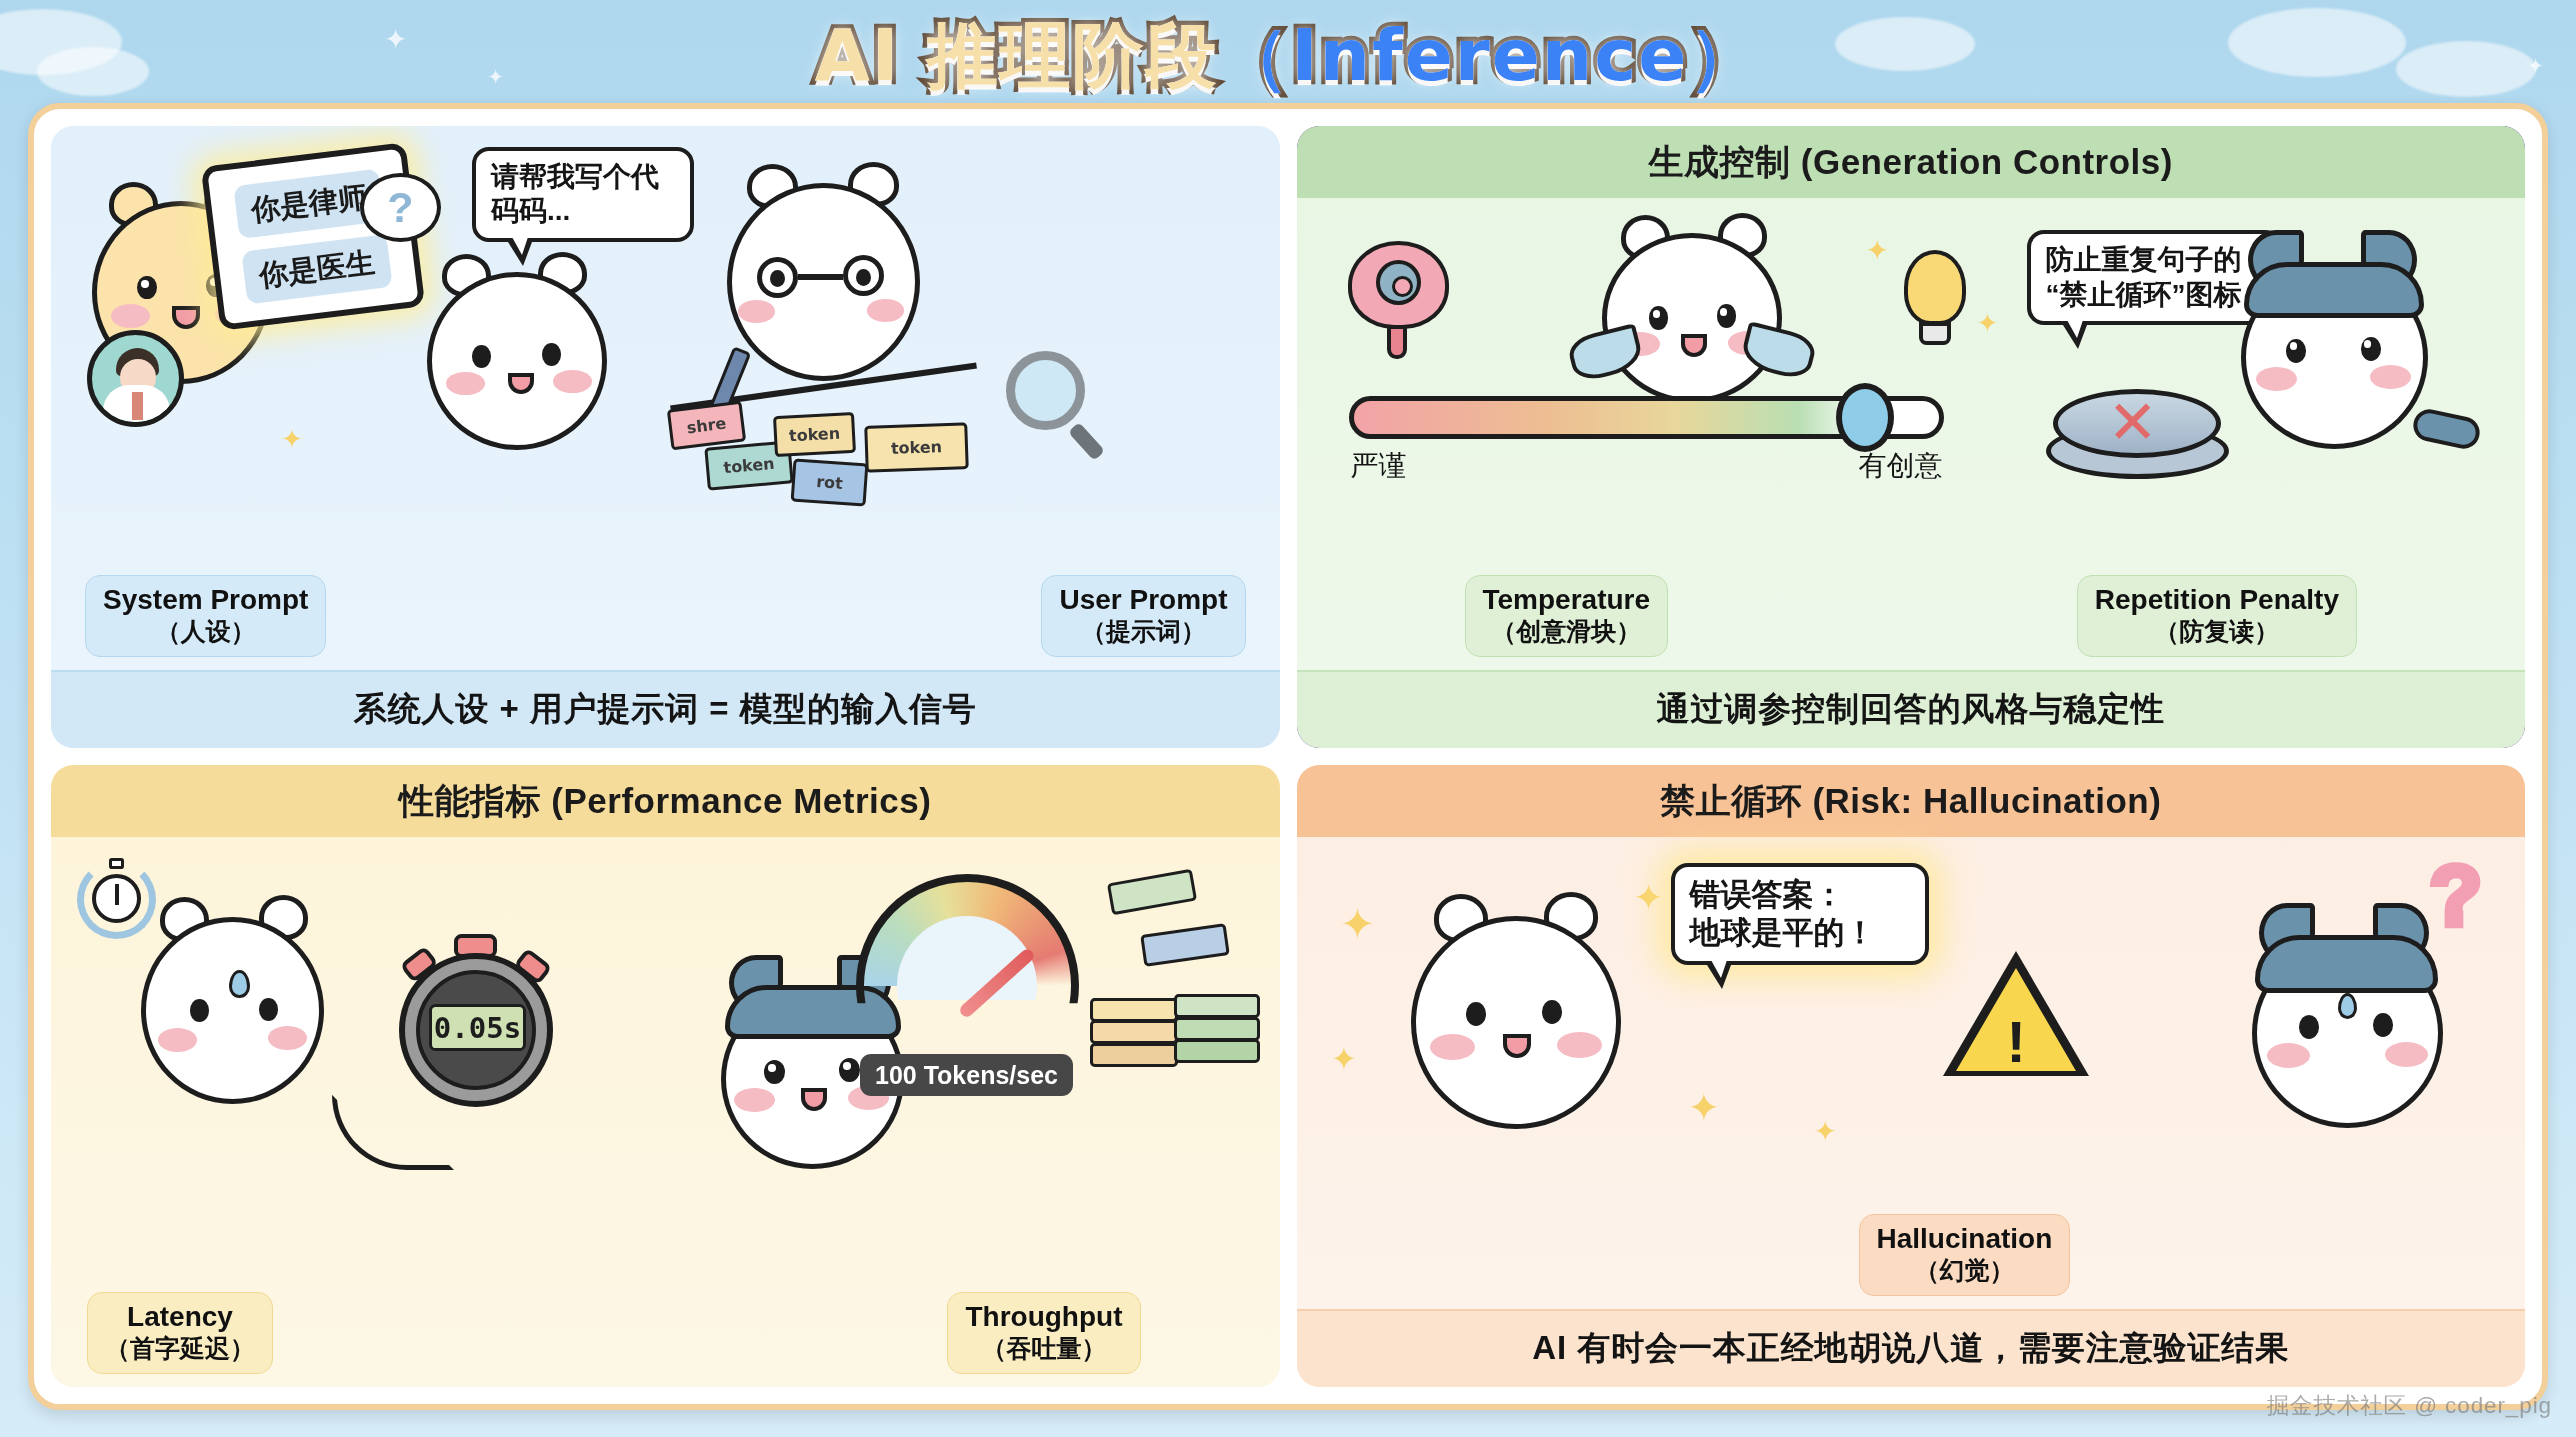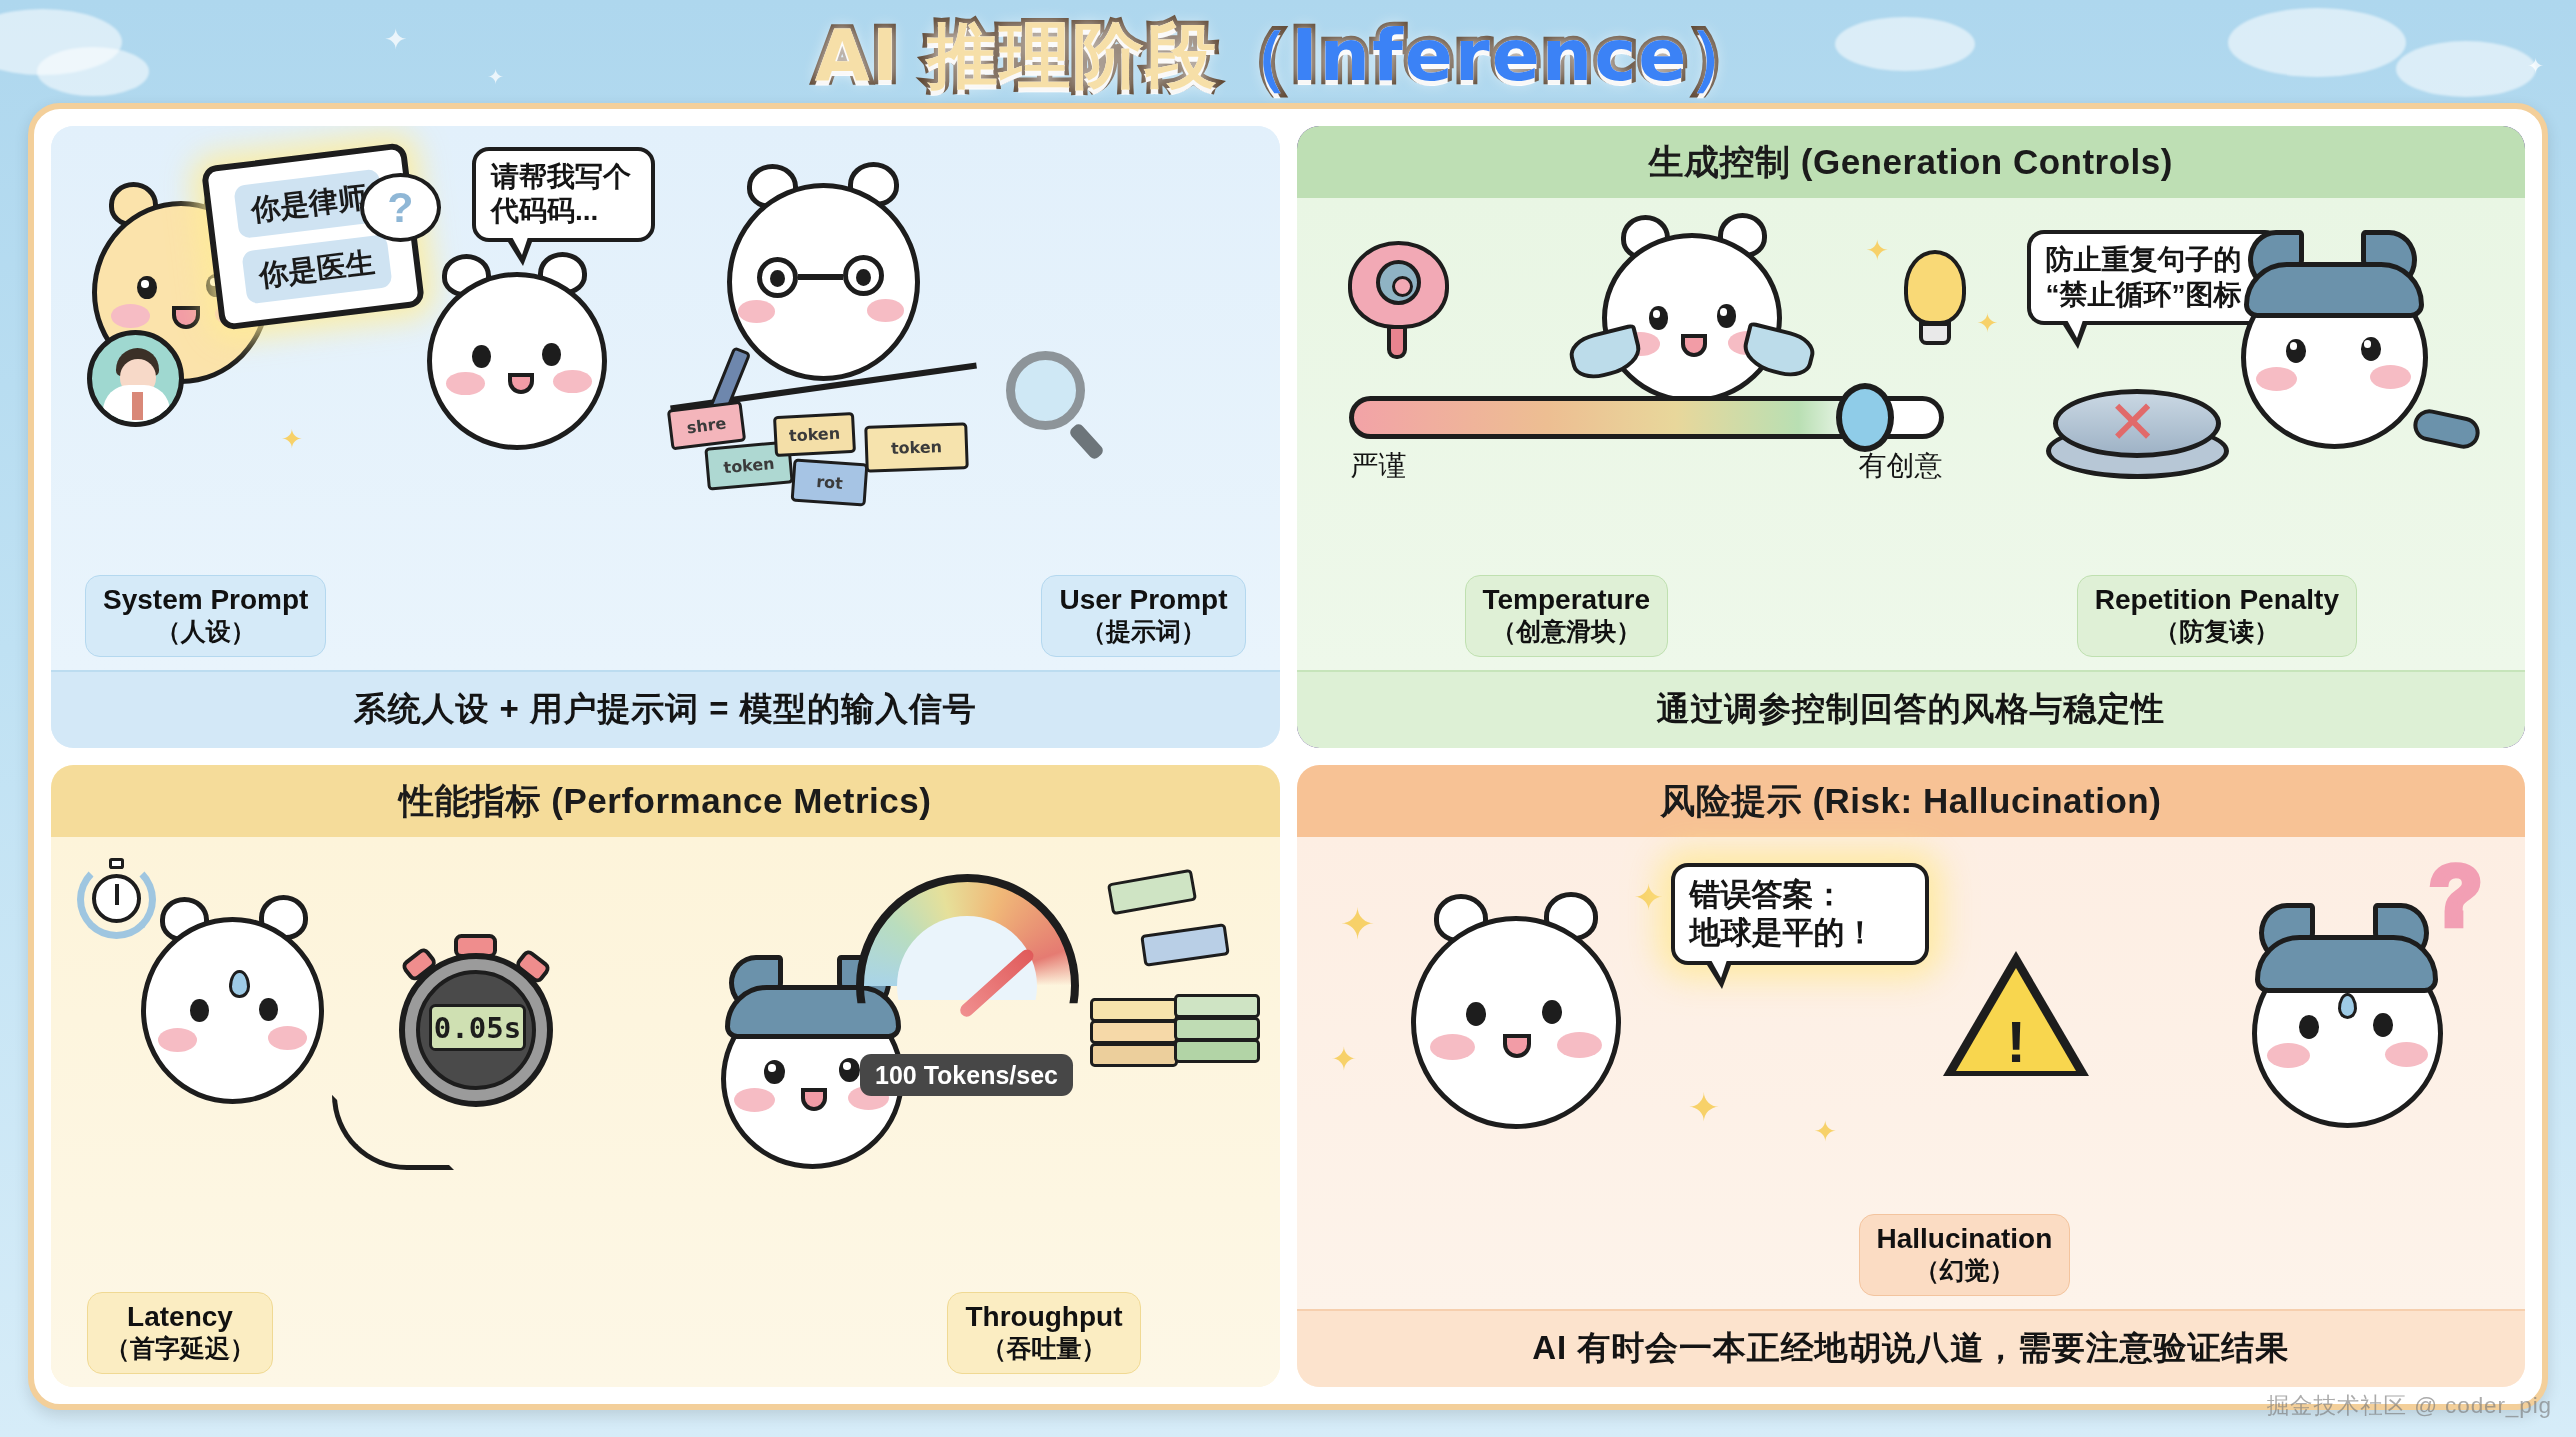--- a/index.html
+++ b/index.html
@@ -254,21 +254,21 @@
       <div class="spark" style="left:223px;top:58px;">✦</div>
       <div class="spark" style="left:230px;top:300px;font-size:26px;">✦</div>
 
       <div class="tablet" style="left:159px;top:28px;width:206px;">
         <div class="tline">你是律师</div>
         <div class="tline">你是医生</div>
       </div>
 
       <div class="qbub" style="left:309px;top:47px;">?</div>
 
-      <div class="bub" style="left:421px;top:20.6px;width:183px;white-space:pre-wrap;">请帮我写个代码码...</div>
+      <div class="bub" style="left:421px;top:20.6px;width:222px;white-space:pre-wrap;">请帮我写个代码码...</div>
 
       <div class="art" style="left:367px;top:122px;width:234px;height:215px;">
         <div class="ear" style="left:24px;top:5.6px;width:49px;height:43px;"></div>
         <div class="ear" style="left:120px;top:3.7px;width:49px;height:43px;"></div>
         <div class="blob" style="left:9.4px;top:24px;width:180px;height:178px;"></div>
         <div class="eye" style="left:54px;top:97px;width:19px;height:22.5px;"></div>
         <div class="eye" style="left:124px;top:95px;width:19px;height:22.5px;"></div>
         <div class="cheek" style="left:28px;top:124px;width:39px;height:23.4px;"></div>
         <div class="cheek" style="left:135px;top:122px;width:39px;height:23.4px;"></div>
         <div style="position:absolute;left:90px;top:125px;width:26px;height:20.6px;background:#f29ca6;border:4.7px solid #1d1d1d;border-radius:0 0 14px 14px;"></div>
@@ -446,21 +446,21 @@
         </div>
         <div class="chip chip-yellow" style="margin-right:103px;">
           <div class="en">Throughput</div>
           <div class="cn">（吞吐量）</div>
         </div>
       </div>
     </div>
   </section>
 
   <section class="panel p-risk">
-    <div class="head">风险提示 (Risk: Hallucination)</div>
+    <div class="head">禁止循环 (Risk: Hallucination)</div>
     <div class="body">
 
       <div class="spark" style="left:43px;top:66px;font-size:43px;">✦</div>
       <div class="spark" style="left:34px;top:206px;font-size:32px;">✦</div>
       <div class="spark" style="left:337px;top:43px;font-size:36px;">✦</div>
       <div class="spark" style="left:391px;top:251px;font-size:39px;">✦</div>
       <div class="spark" style="left:517px;top:281px;font-size:28px;">✦</div>
 
       <div class="art" style="left:90px;top:51px;width:300px;height:300px;">
         <div class="ear" style="left:47px;top:5.6px;width:54px;height:49px;"></div>

